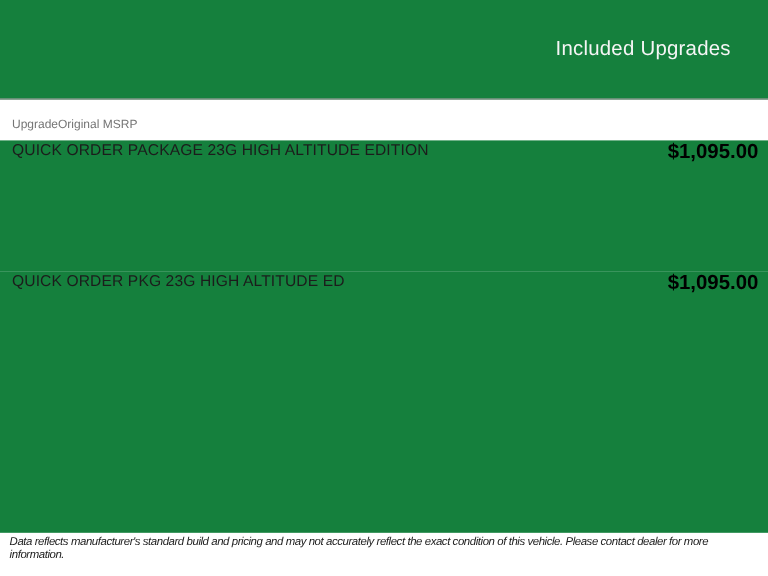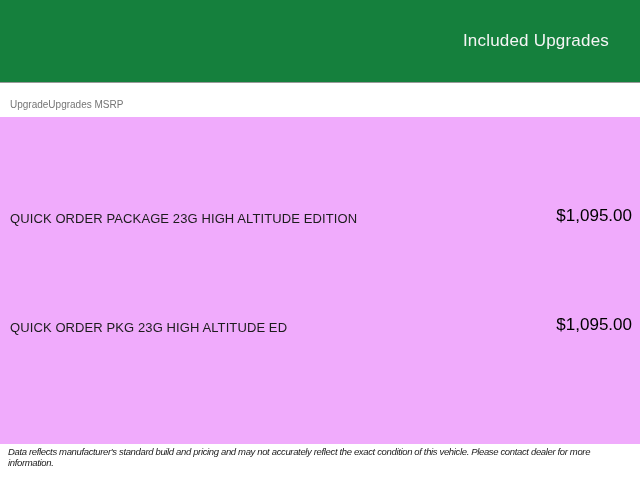--- a/index.html
+++ b/index.html
@@ -36,58 +36,57 @@
     box-sizing: border-box;
   }
   .col-header {
     color: #757575;
     font-size: 10px;
     font-weight: 400;
   }
   .upgrade-row {
     height: 109px;
     display: flex;
-    align-items: flex-end;
+    align-items: flex-start;
     justify-content: space-between;
     padding: 0 8px 0 10px;
     box-sizing: border-box;
-    background: #f0abfc;
+    background: #15803d;
   }
   .upgrade-name {
     color: #1c1c1c;
     font-size: 13px;
     font-weight: 400;
     letter-spacing: 0.1px;
   }
   .upgrade-price {
     color: #000000;
     font-size: 17px;
-    font-weight: 400;
+    font-weight: 700;
     white-space: nowrap;
-    margin-top: 16px;
   }
   .disclaimer {
     margin: 2px 30px 0 8px;
     color: #222222;
     font-size: 9.5px;
     font-style: italic;
     letter-spacing: -0.35px;
     line-height: 1.2;
   }
 </style>
 </head>
 <body>
 
 <div class="top-bar">
   <span class="title">Included Upgrades</span>
 </div>
 
 <div class="col-header-row">
   <span class="col-header">Upgrade</span>
-  <span class="col-header">Upgrades MSRP</span>
+  <span class="col-header">Original MSRP</span>
 </div>
 
 <div class="upgrade-row">
   <span class="upgrade-name">QUICK ORDER PACKAGE 23G HIGH ALTITUDE EDITION</span>
   <span class="upgrade-price">$1,095.00</span>
 </div>
 
 <div class="upgrade-row">
   <span class="upgrade-name">QUICK ORDER PKG 23G HIGH ALTITUDE ED</span>
   <span class="upgrade-price">$1,095.00</span>

